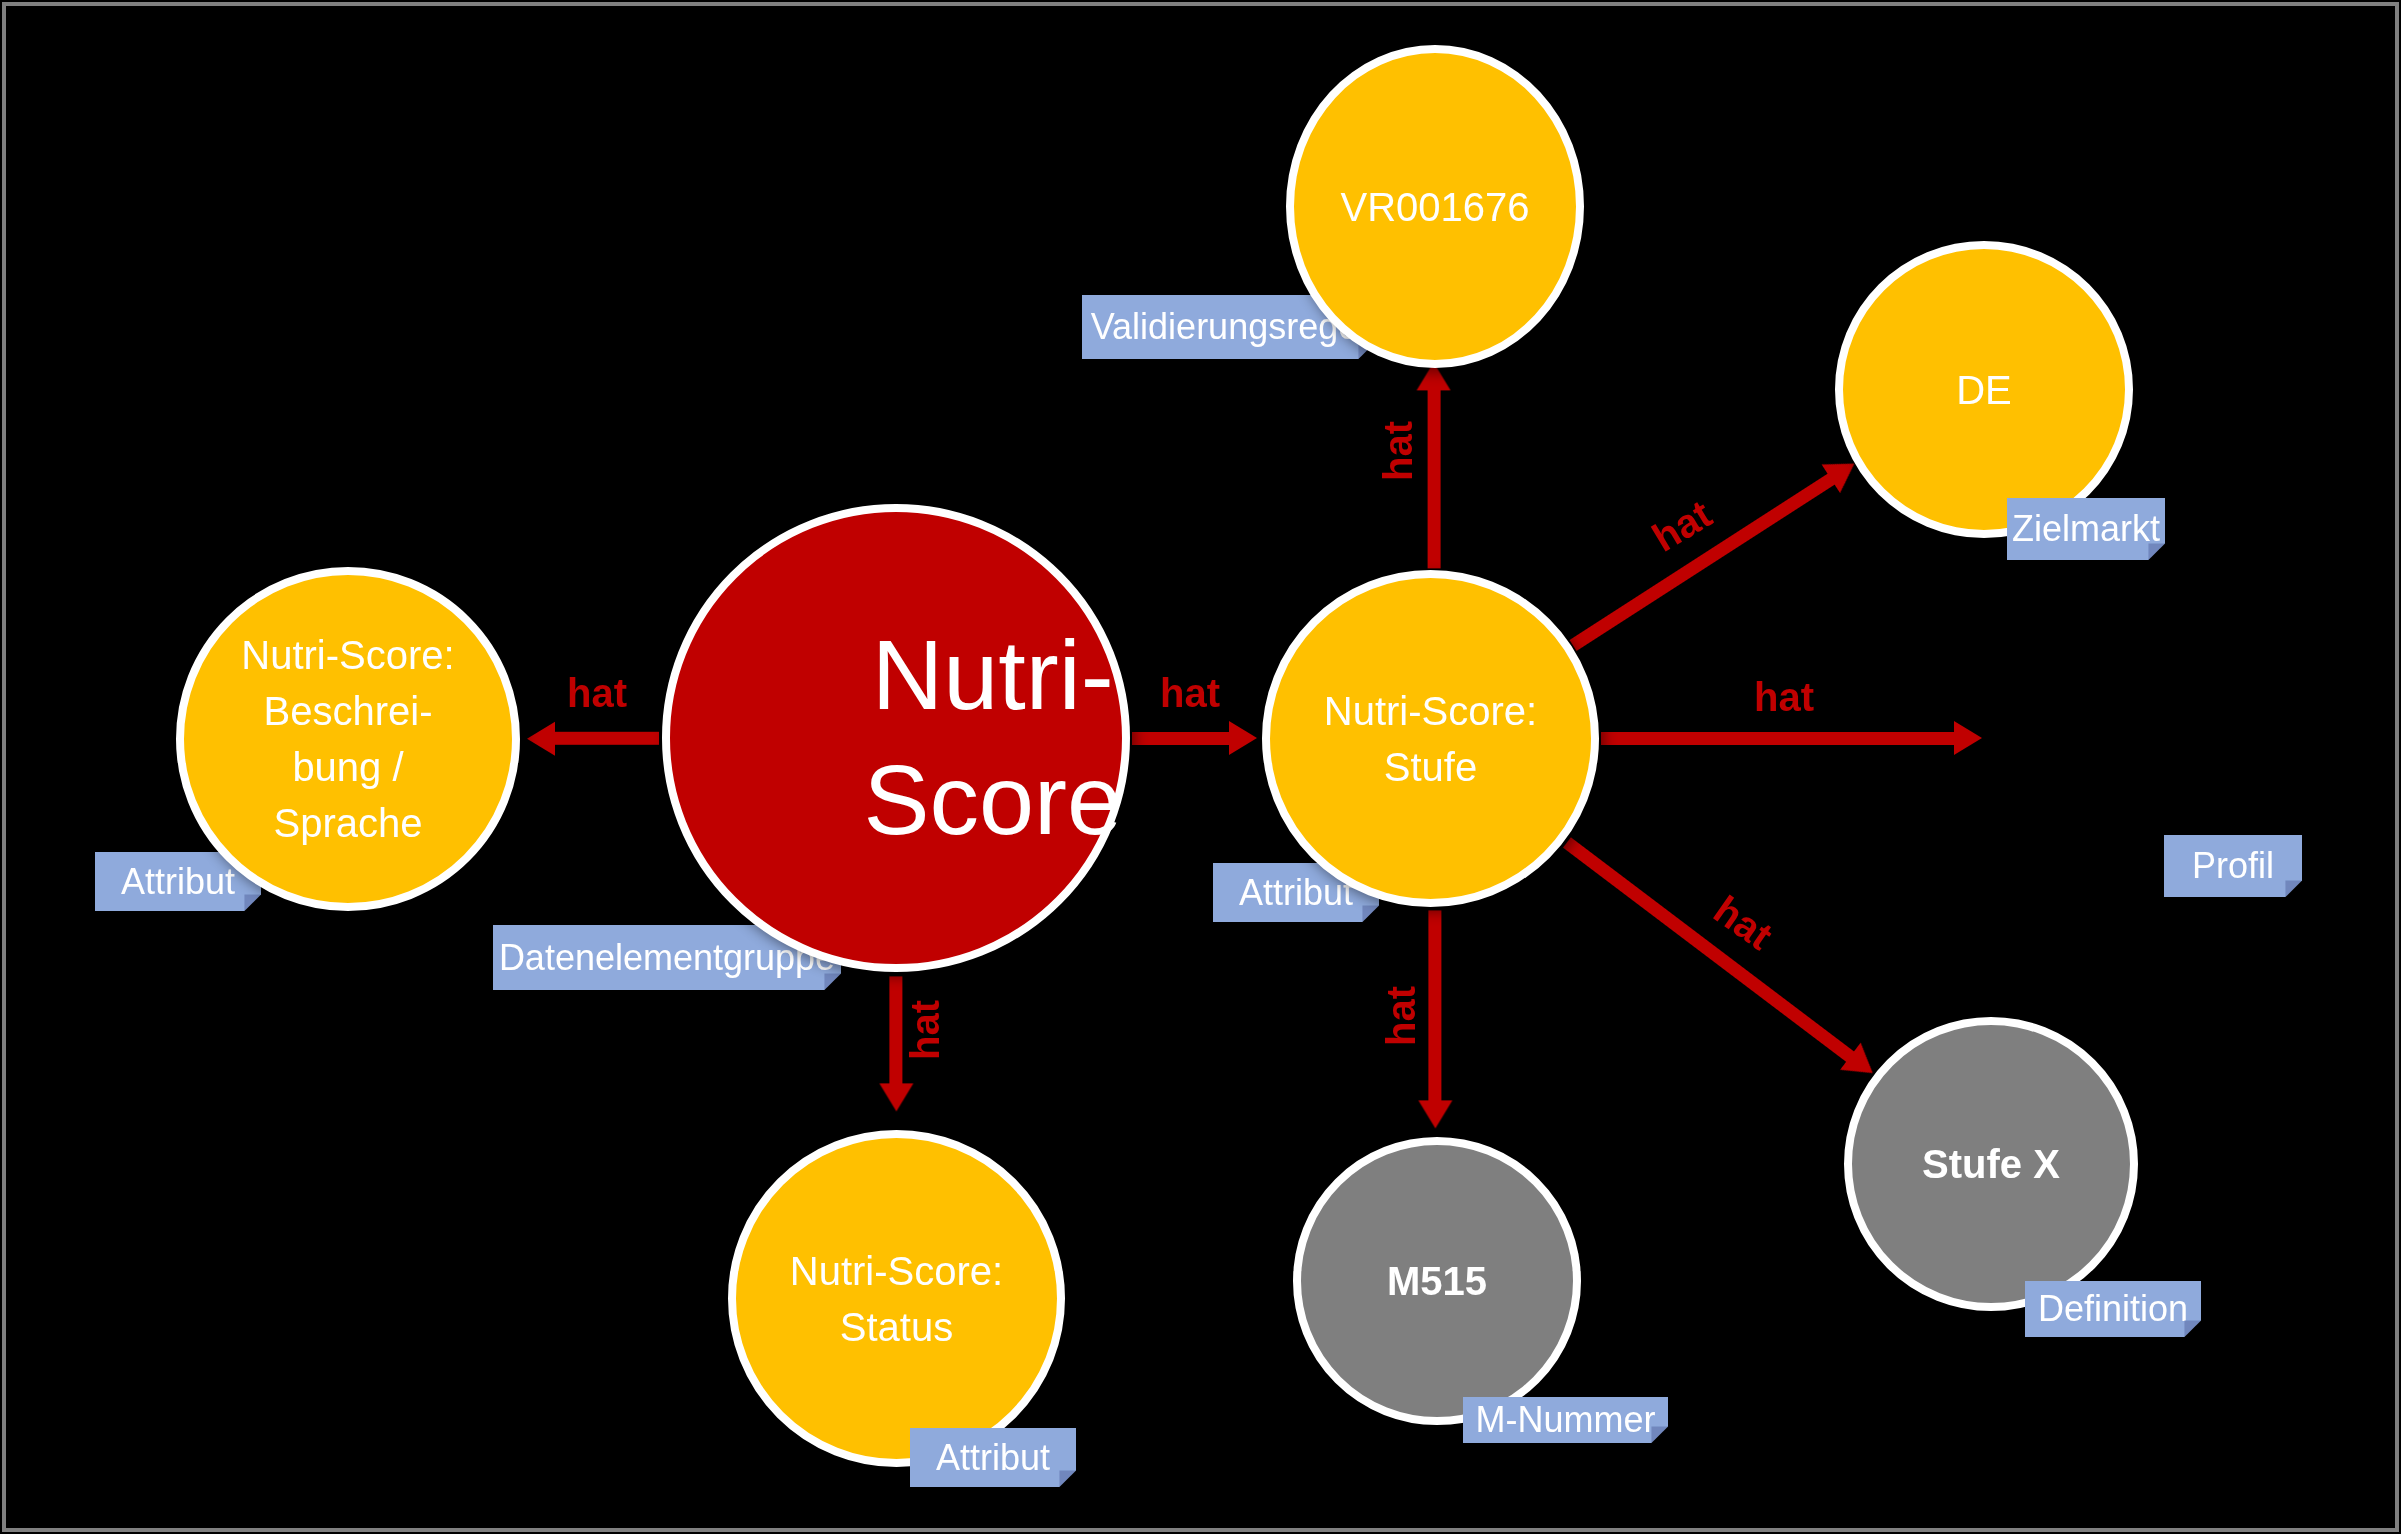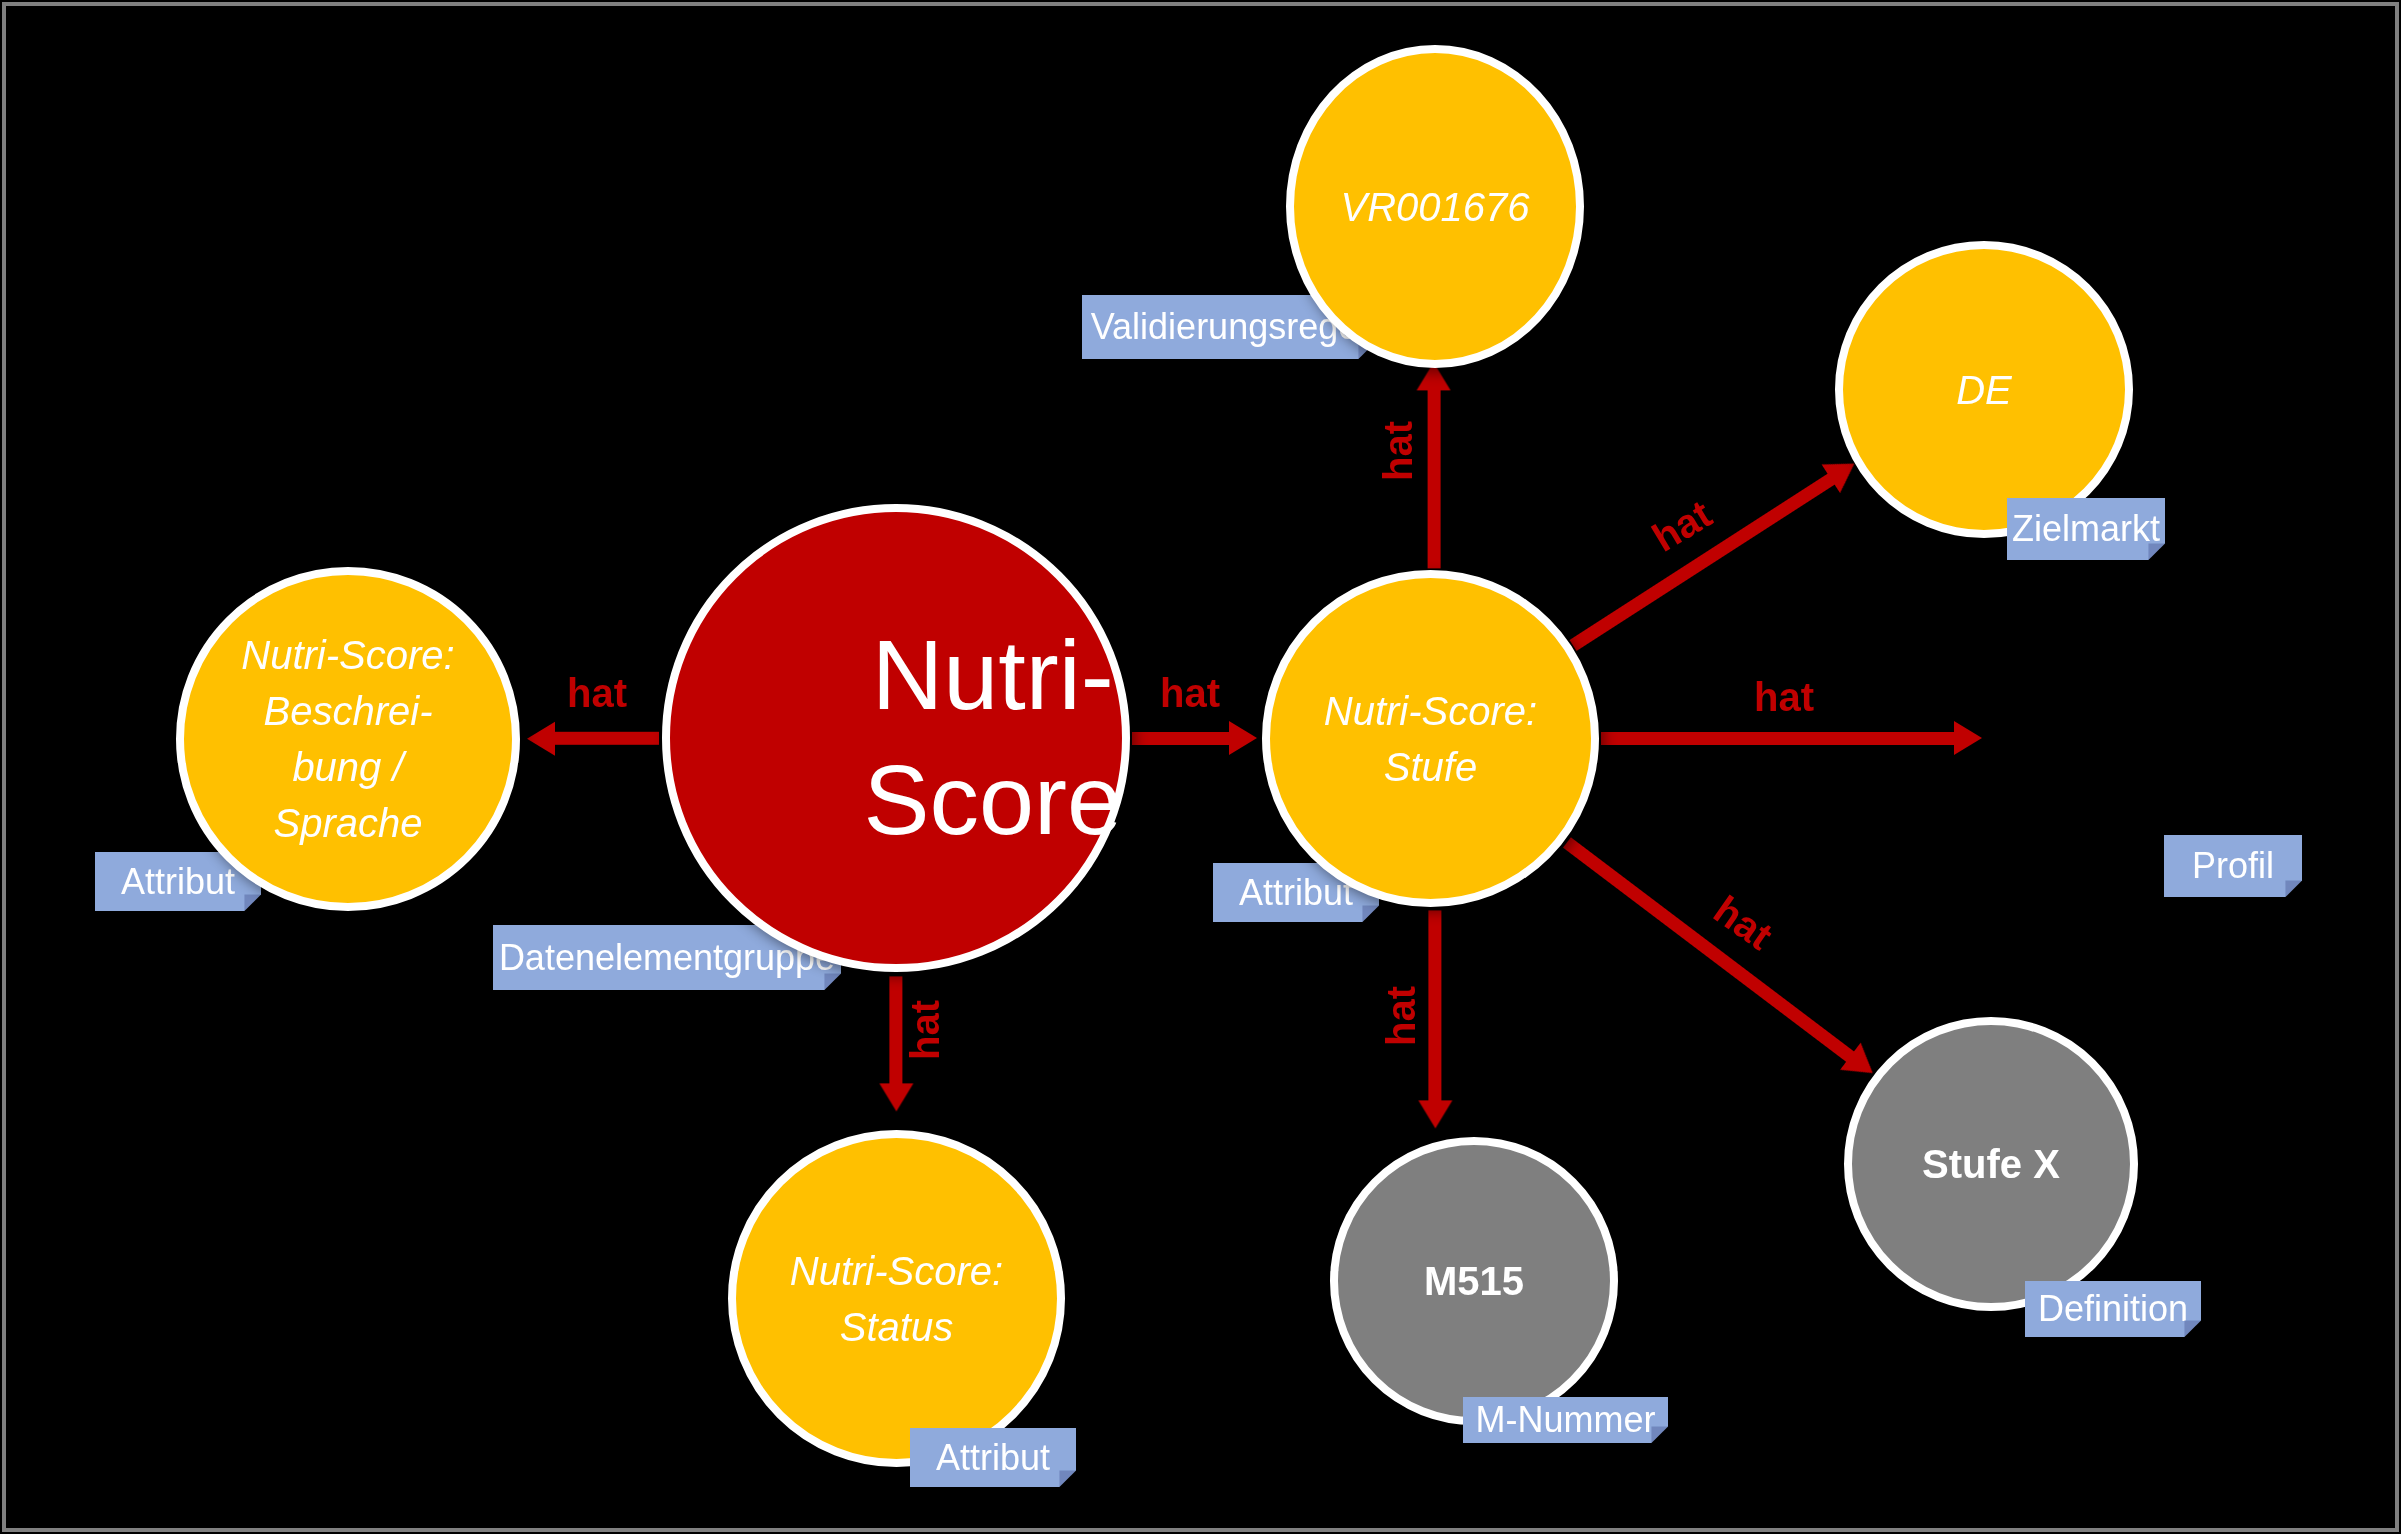--- a/index.html
+++ b/index.html
@@ -14,21 +14,21 @@
   }
   .frame{position:absolute;inset:1.9px;border:4.5px solid var(--frame-gray);pointer-events:none;z-index:9;}
   
   .node{
     position:absolute;box-sizing:border-box;border-radius:50%;
     border:8.3px solid var(--node-ring);color:var(--node-text);
     display:flex;flex-direction:column;align-items:center;justify-content:center;
     text-align:center;font-size:40px;line-height:1.4;z-index:3;
     filter:drop-shadow(5.1px 5.8px 6.4px rgba(0,0,0,.45));
   }
-  .node.yellow{background:var(--node-yellow);font-style:italic;}
+  .node.yellow{background:var(--node-yellow);}
   .node.red{background:var(--node-red);font-size:99px;line-height:1.26;align-items:flex-end;}
   .node.gray{background:var(--node-gray);font-weight:bold;}
   .ln{display:block;}
   
   .tag{
     position:absolute;box-sizing:border-box;background:var(--tag-bg);color:var(--tag-text);
     display:flex;align-items:center;justify-content:center;font-size:36px;white-space:nowrap;
     clip-path:polygon(0 0,100% 0,100% calc(100% - 16.6px),calc(100% - 16.6px) 100%,0 100%);
     filter:drop-shadow(3.8px 4.5px 3.8px rgba(0,0,0,.5));
   }
@@ -144,21 +144,21 @@
   <div class="node yellow" style="left:1835px;top:241px;width:298px;height:297px;text-align:center;">
     <div>
       <span class="ln">DE</span>
     </div>
   </div>
   <div class="node gray" style="left:1844px;top:1017px;width:294px;height:294px;">
     <div>
       <span class="ln">Stufe X</span>
     </div>
   </div>
-  <div class="node gray" style="left:1330px;top:1137px;width:288px;height:288px;justify-content:center;">
+  <div class="node gray" style="left:1293px;top:1137px;width:288px;height:288px;justify-content:center;">
     <div>
       <span class="ln">M515</span>
     </div>
   </div>
 
   <div class="tag front" style="left:2007px;top:498px;width:158px;height:62px;">
     <span>Zielmarkt</span>
     <div class="fold"></div>
   </div>
   <div class="tag front" style="left:2164px;top:835px;width:138px;height:62px;">

